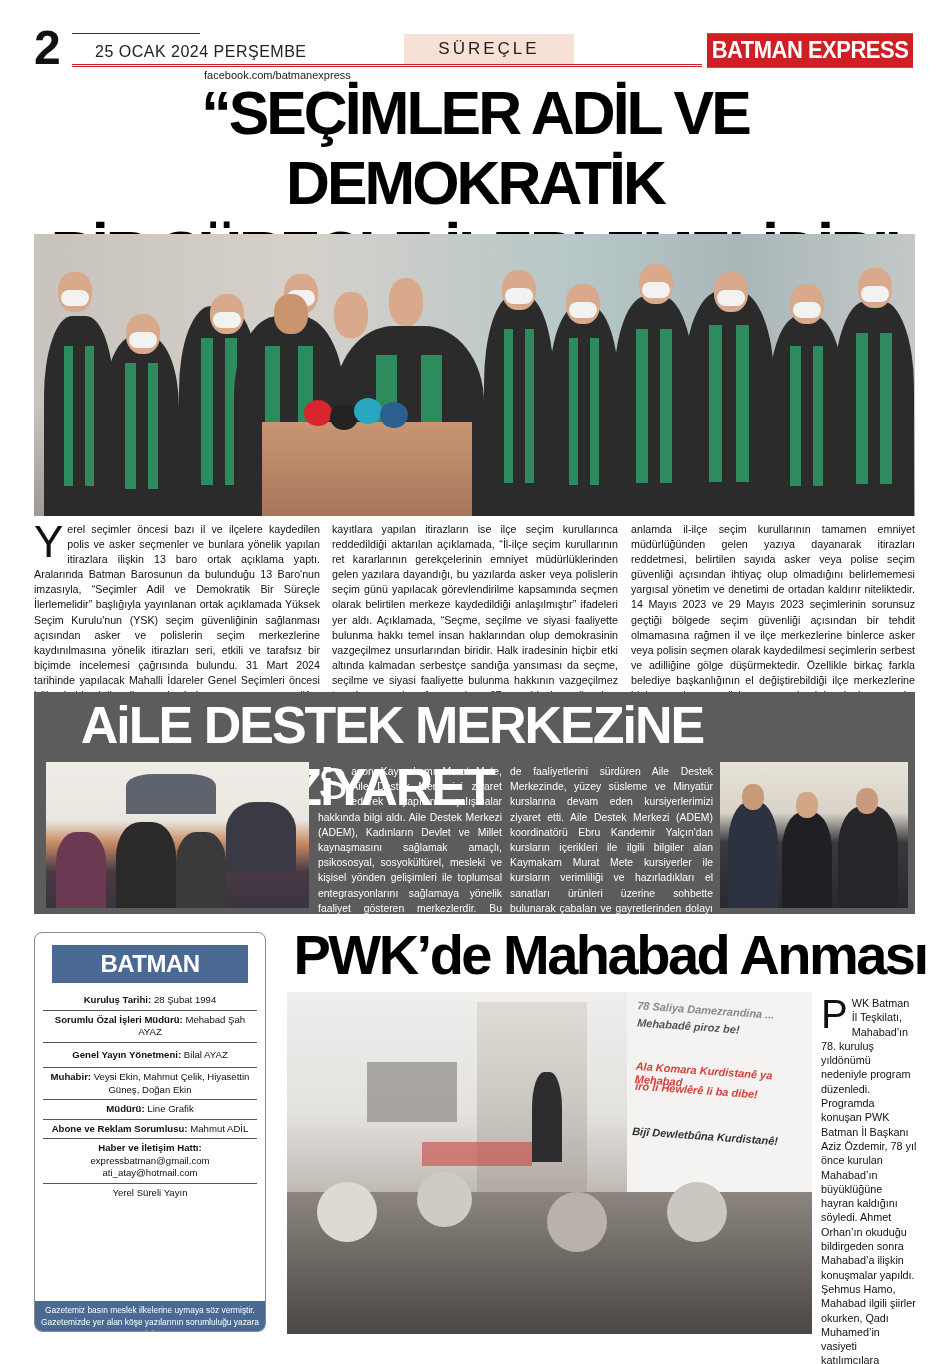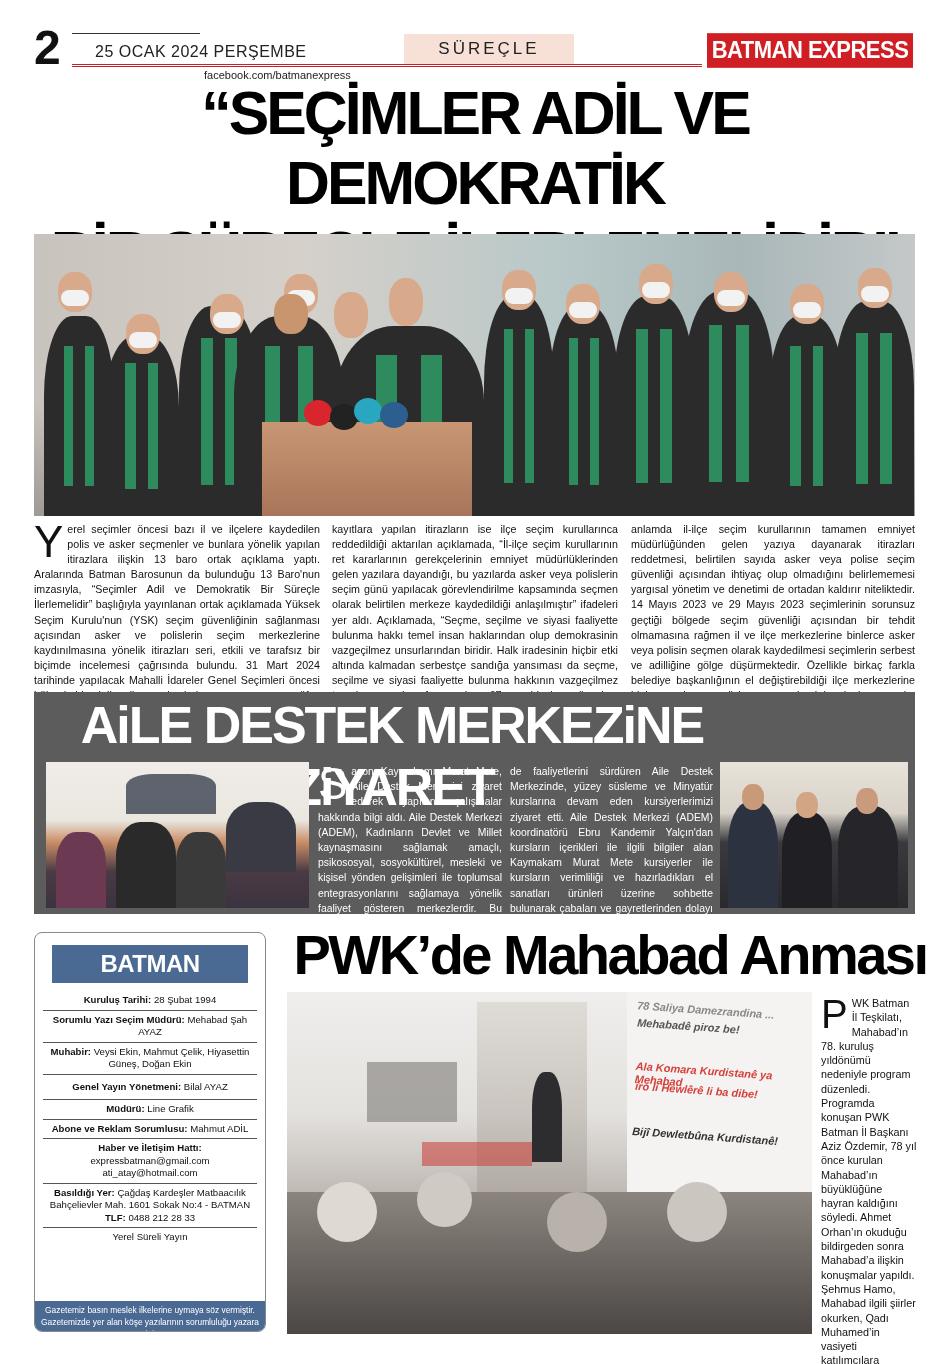--- a/index.html
+++ b/index.html
@@ -155,33 +155,29 @@
   <div style="position:absolute;left:62px;top:50px;width:50px;height:96px;background:#1f1f24;border-radius:40% 40% 0 0;"></div>
   <div style="position:absolute;left:76px;top:30px;width:22px;height:26px;background:#d2a585;border-radius:45%;"></div>
   <div style="position:absolute;left:118px;top:44px;width:60px;height:102px;background:#25252a;border-radius:40% 40% 0 0;"></div>
   <div style="position:absolute;left:136px;top:26px;width:22px;height:26px;background:#c99a7b;border-radius:45%;"></div>
 </div>
 
 <div class="masthead">
   <div class="masthead-logo">BATMAN EXPRESS</div>
 
   <div class="mh-row"><b>Kuruluş Tarihi:</b> <span>28 Şubat 1994</span></div>
-  <div class="mh-row"><b>Sorumlu Yazı Seçim Müdürü:</b> <span>Mehabad Şah AYAZ</span></div>
+  <div class="mh-row"><b>Sorumlu Özal İşleri Müdürü:</b> <span>Mehabad Şah AYAZ</span></div>
+  <div class="mh-row" style="padding:6px 0;"><b>Genel Yayın Yönetmeni:</b> <span>Bilal AYAZ</span></div>
   <div class="mh-row"><b>Muhabir:</b> <span>Veysi Ekin, Mahmut Çelik, Hiyasettin Güneş, Doğan Ekin</span></div>
-  <div class="mh-row" style="padding:6px 0;"><b>Genel Yayın Yönetmeni:</b> <span>Bilal AYAZ</span></div>
   <div class="mh-row"><b>Müdürü:</b> <span>Line Grafik</span></div>
   <div class="mh-row"><b>Abone ve Reklam Sorumlusu:</b> <span>Mahmut ADİL</span></div>
   <div class="mh-row">
     <b>Haber ve İletişim Hattı:</b><br>
     <span>expressbatman@gmail.com</span><br>
     <span>ati_atay@hotmail.com</span>
-  </div>
-  <div class="mh-row">
-    <b>Basıldığı Yer:</b> <span>Çağdaş Kardeşler Matbaacılık Bahçelievler Mah. 1601 Sokak No:4 - BATMAN</span><br>
-    <b>TLF:</b> <span>0488 212 28 33</span>
   </div>
   <div class="mh-row last">Yerel Süreli Yayın</div>
 
   <div class="mh-footer">
     <div>Gazetemiz basın meslek ilkelerine uymaya söz vermiştir.</div>
     <div>Gazetemizde yer alan köşe yazılarının sorumluluğu yazara aittir.</div>
   </div>
 </div>
 
 <div class="pwk-headline">PWK’de Mahabad Anması</div>

